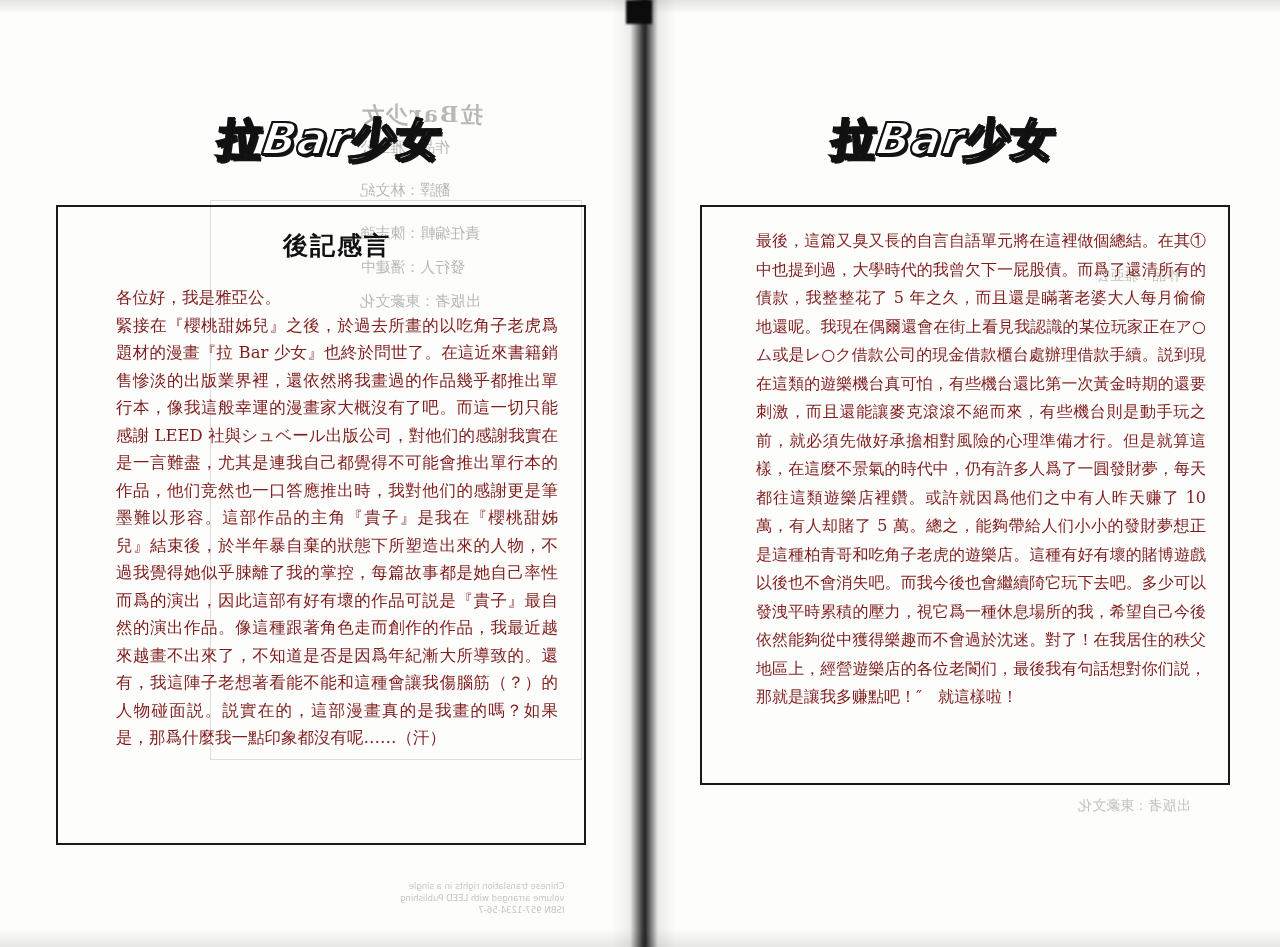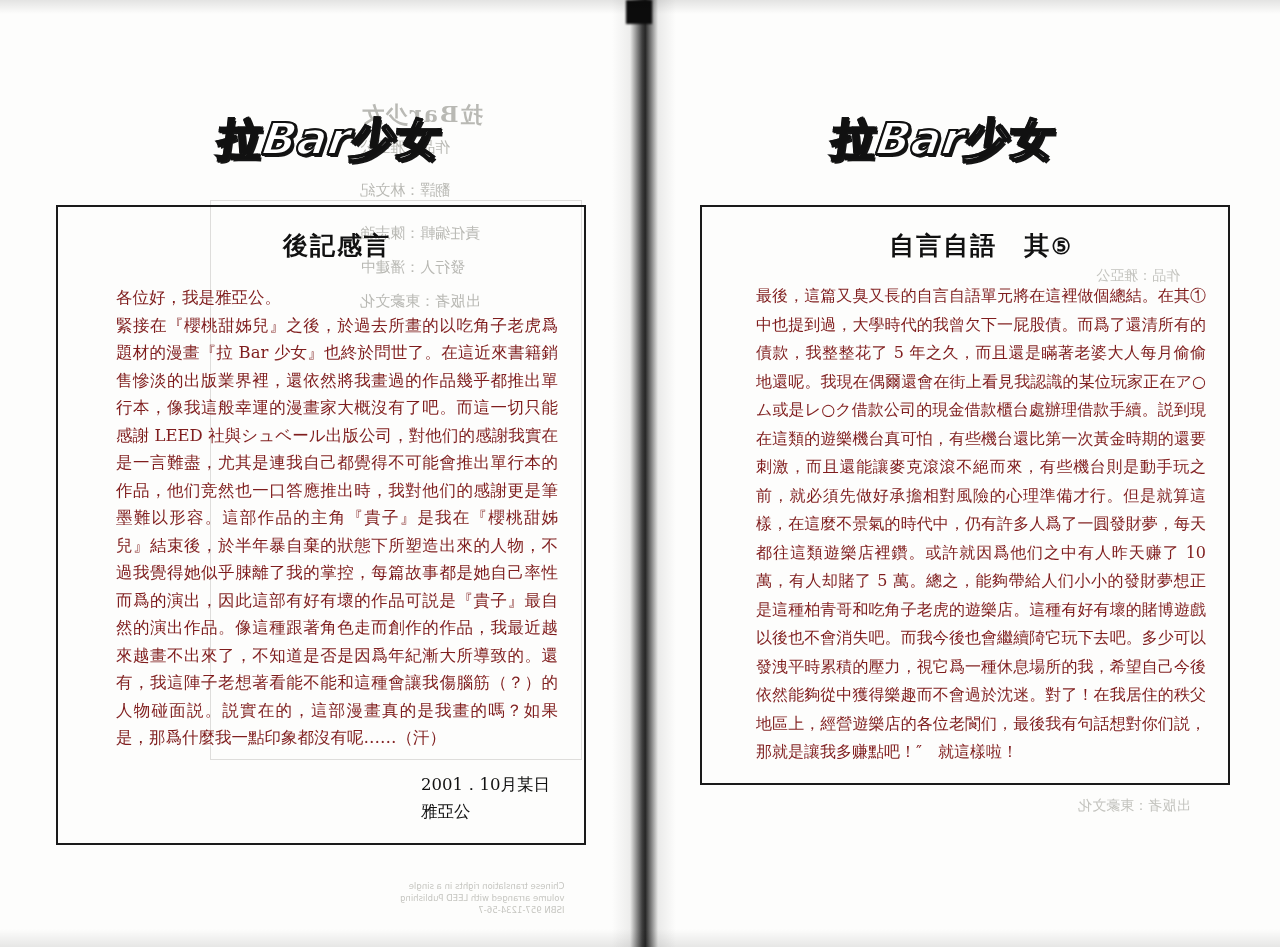--- a/index.html
+++ b/index.html
@@ -198,34 +198,27 @@
   <div class="bleed bleed-block" style="left:760px; top:792px; width:430px;">出版者：東豪文化</div>
 
   <div class="logo logo-left">
     <span>拉</span><span class="lat">Bar</span><span>少女</span>
   </div>
 
   <div class="frame frame-left">
     <div class="box-title">後記感言</div>
     <div class="body-text body-left">各位好，我是雅亞公。
 緊接在『櫻桃甜姊兒』之後，於過去所畫的以吃角子老虎爲題材的漫畫『拉 Bar 少女』也終於問世了。在這近來書籍銷售慘淡的出版業界裡，還依然將我畫過的作品幾乎都推出單行本，像我這般幸運的漫畫家大概沒有了吧。而這一切只能感謝 LEED 社與シュベール出版公司，對他们的感謝我實在是一言難盡，尤其是連我自己都覺得不可能會推出單行本的作品，他们竞然也一口答應推出時，我對他们的感謝更是筆墨難以形容。這部作品的主角『貴子』是我在『櫻桃甜姊兒』結束後，於半年暴自棄的狀態下所塑造出來的人物，不過我覺得她似乎脨離了我的掌控，每篇故事都是她自己率性而爲的演出，因此這部有好有壞的作品可説是『貴子』最自然的演出作品。像這種跟著角色走而創作的作品，我最近越來越畫不出來了，不知道是否是因爲年紀漸大所導致的。還有，我這陣子老想著看能不能和這種會讓我傷腦筋（？）的人物碰面説。説實在的，這部漫畫真的是我畫的嗎？如果是，那爲什麼我一點印象都沒有呢……（汗）</div>
-    <div class="signoff">
-      <div>2001．10月某日</div>
-      <div>雅亞公</div>
-    </div>
   </div>
 
   <div class="logo logo-right">
     <span>拉</span><span class="lat">Bar</span><span>少女</span>
   </div>
 
   <div class="frame frame-right">
-    <div class="box-title with-circ">
-      <span>自言自語　其</span><span class="circ">⑤</span>
-    </div>
     <div class="body-text body-right">最後，這篇又臭又長的自言自語單元將在這裡做個總結。在其①中也提到過，大學時代的我曾欠下一屁股債。而爲了還清所有的債款，我整整花了 5 年之久，而且還是瞞著老婆大人每月偷偷地還呢。我現在偶爾還會在街上看見我認識的某位玩家正在ア○ム或是レ○ク借款公司的現金借款櫃台處辦理借款手續。説到現在這類的遊樂機台真可怕，有些機台還比第一次黃金時期的還要刺激，而且還能讓麥克滾滾不絕而來，有些機台則是動手玩之前，就必須先做好承擔相對風險的心理準備才行。但是就算這樣，在這麼不景氣的時代中，仍有許多人爲了一圓發財夢，每天都往這類遊樂店裡鑽。或許就因爲他们之中有人昨天赚了 10 萬，有人却賭了 5 萬。總之，能夠帶給人们小小的發財夢想正是這種柏青哥和吃角子老虎的遊樂店。這種有好有壞的賭博遊戲以後也不會消失吧。而我今後也會繼續陭它玩下去吧。多少可以發洩平時累積的壓力，視它爲一種休息場所的我，希望自己今後依然能夠從中獲得樂趣而不會過於沈迷。對了！在我居住的秩父地區上，經營遊樂店的各位老閬们，最後我有句話想對你们説，那就是讓我多赚點吧！″　就這樣啦！</div>
   </div>
 
   <div class="gutter"></div>
   <div class="gutter-top-black"></div>
   <div class="edge-shadow-top"></div>
   <div class="edge-shadow-bottom"></div>
 </div>
 
 </body></html>

